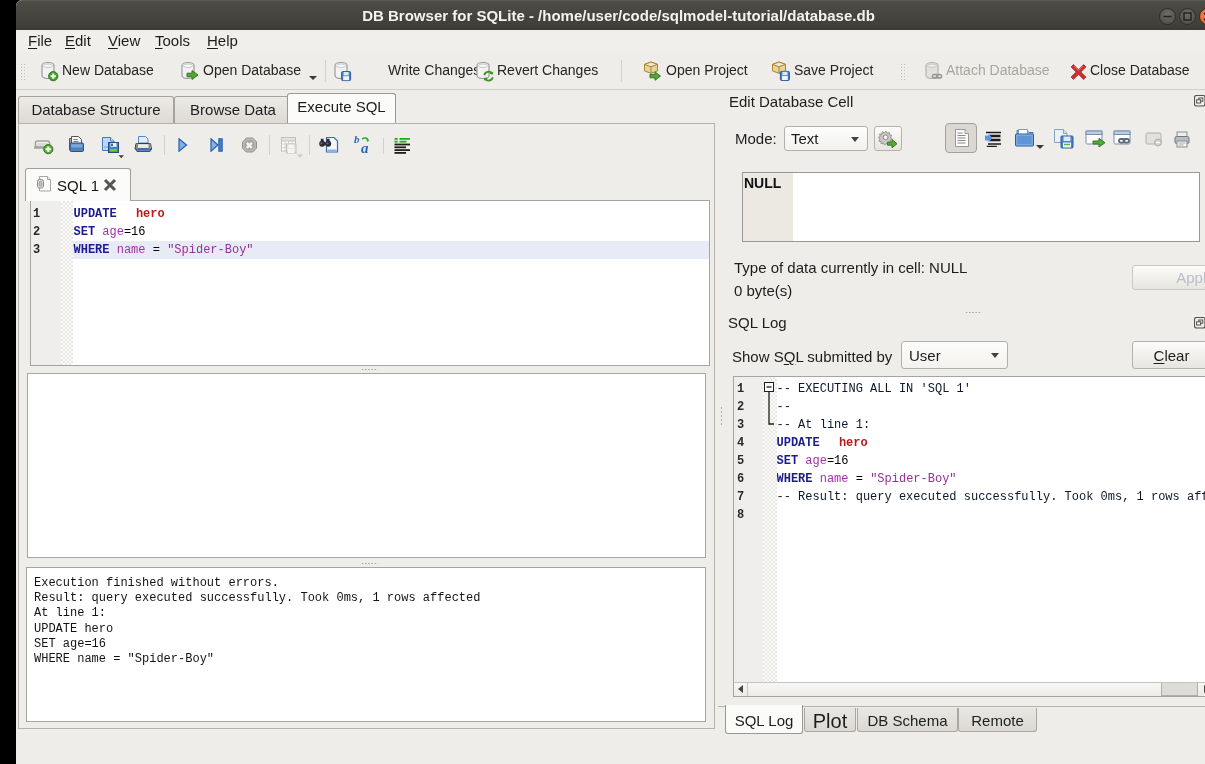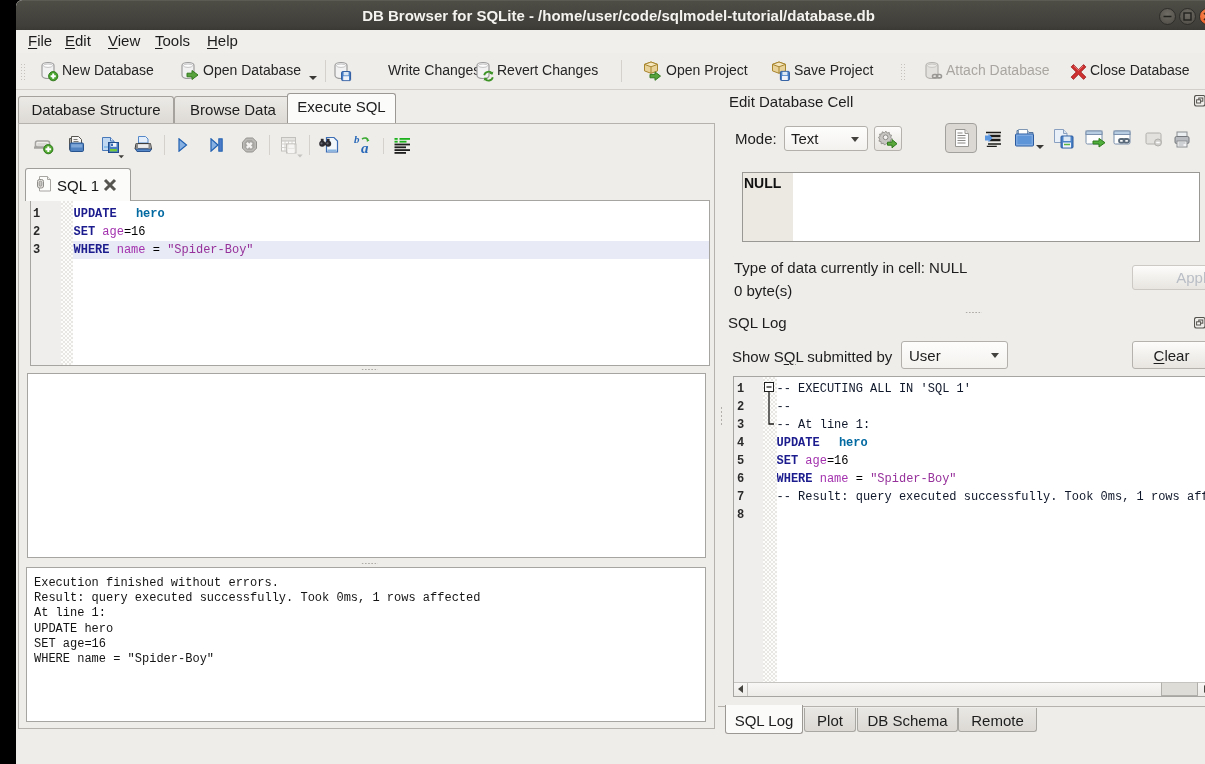--- a/index.html
+++ b/index.html
@@ -38,21 +38,21 @@
     border:1px solid #a5a29d; border-bottom:none; border-radius:3px 3px 0 0;
     background:linear-gradient(#eceae6,#dddad5); }
   .mtab.active { background:#fbfbfa; border-color:#9b9894; }
   
   #pane { position:absolute; left:2px; top:123px; width:697px; height:606px;
     border:1px solid #b5b2ae; background:#efedea; }
   
   .whitepanel { position:absolute; background:#fff; border:1px solid #a7a5a1; }
   .mono { font-family:"Liberation Mono", monospace; font-size:12px; }
   .kw { color:#1c1c8e; font-weight:bold; }
-  .tbl { color:#0369a1; font-weight:bold;padding-left:12px; }
+  .tbl { color:#b91c1c; font-weight:bold;padding-left:12px; }
   .fld { color:#a331ae; }
   .str { color:#96309b; }
   .cmt { color:#0f172a; }
   .gutternum { font-family:"Liberation Mono", monospace; font-size:12px; font-weight:bold; color:#2a2a2a; }
   .checker { background-image:
       linear-gradient(45deg,#e9e7e4 25%,transparent 25%,transparent 75%,#e9e7e4 75%),
       linear-gradient(45deg,#e9e7e4 25%,transparent 25%,transparent 75%,#e9e7e4 75%);
     background-size:4px 4px; background-position:0 0,2px 2px; background-color:#fdfdfc; }
   .hdots { background-image:radial-gradient(circle,#aeaba6 0.85px,transparent 1px);
     background-size:3.2px 3px; }
@@ -449,19 +449,19 @@
     <div class="abs" style="left:1181px; top:682px; width:1px; height:14px; background:#c6c4c0;"></div>
     <svg class="abs" style="left:719px;top:684px;" width="12" height="10">
         <path d="M8 1L3 5l5 4z" fill="#47453f"></path>
       </svg>
     <svg class="abs" style="left:1184px;top:684px;" width="12" height="10">
         <path d="M4 1l5 4-5 4z" fill="#47453f"></path>
       </svg>
     <div class="abs" style="left:1145px; top:682px; width:37px; height:14px; background:#dedcd7; border:1px solid #b1afaa; border-top:1px solid #c6c4c0;"></div>
 
     <div class="abs" style="left:702px; top:706px; width:503px; height:1px; background:#b5b2ae;"></div>
-    <div class="abs" style="left:788px; top:708px; width:52px; height:24px; background:linear-gradient(#e9e7e3,#dcd9d5); border:1px solid #a9a7a2; border-top:none; border-radius:0 0 3px 3px; font-size:15px; text-align:center; line-height:26px; color:#1d1d1d;">Plot</div>
+    <div class="abs" style="left:788px; top:708px; width:52px; height:24px; background:linear-gradient(#e9e7e3,#dcd9d5); border:1px solid #a9a7a2; border-top:none; border-radius:0 0 3px 3px; font-size:20px; text-align:center; line-height:26px; color:#1d1d1d;">Plot</div>
     <div class="abs" style="left:841px; top:708px; width:101px; height:24px; background:linear-gradient(#e9e7e3,#dcd9d5); border:1px solid #a9a7a2; border-top:none; border-radius:0 0 3px 3px; font-size:15px; text-align:center; line-height:26px; color:#1d1d1d;">DB Schema</div>
     <div class="abs" style="left:942px; top:708px; width:79px; height:24px; background:linear-gradient(#e9e7e3,#dcd9d5); border:1px solid #a9a7a2; border-top:none; border-radius:0 0 3px 3px; font-size:15px; text-align:center; line-height:26px; color:#1d1d1d;">Remote</div>
     <div class="abs" style="left:709px; top:705px; width:78px; height:29px; background:#fbfbfa; border:1px solid #9b9894; border-top:none; border-radius:0 0 3px 3px; font-size:15px; text-align:center; line-height:31px; color:#1d1d1d;">SQL Log</div>
   </div>
 
 </div>
 
 </body></html>

